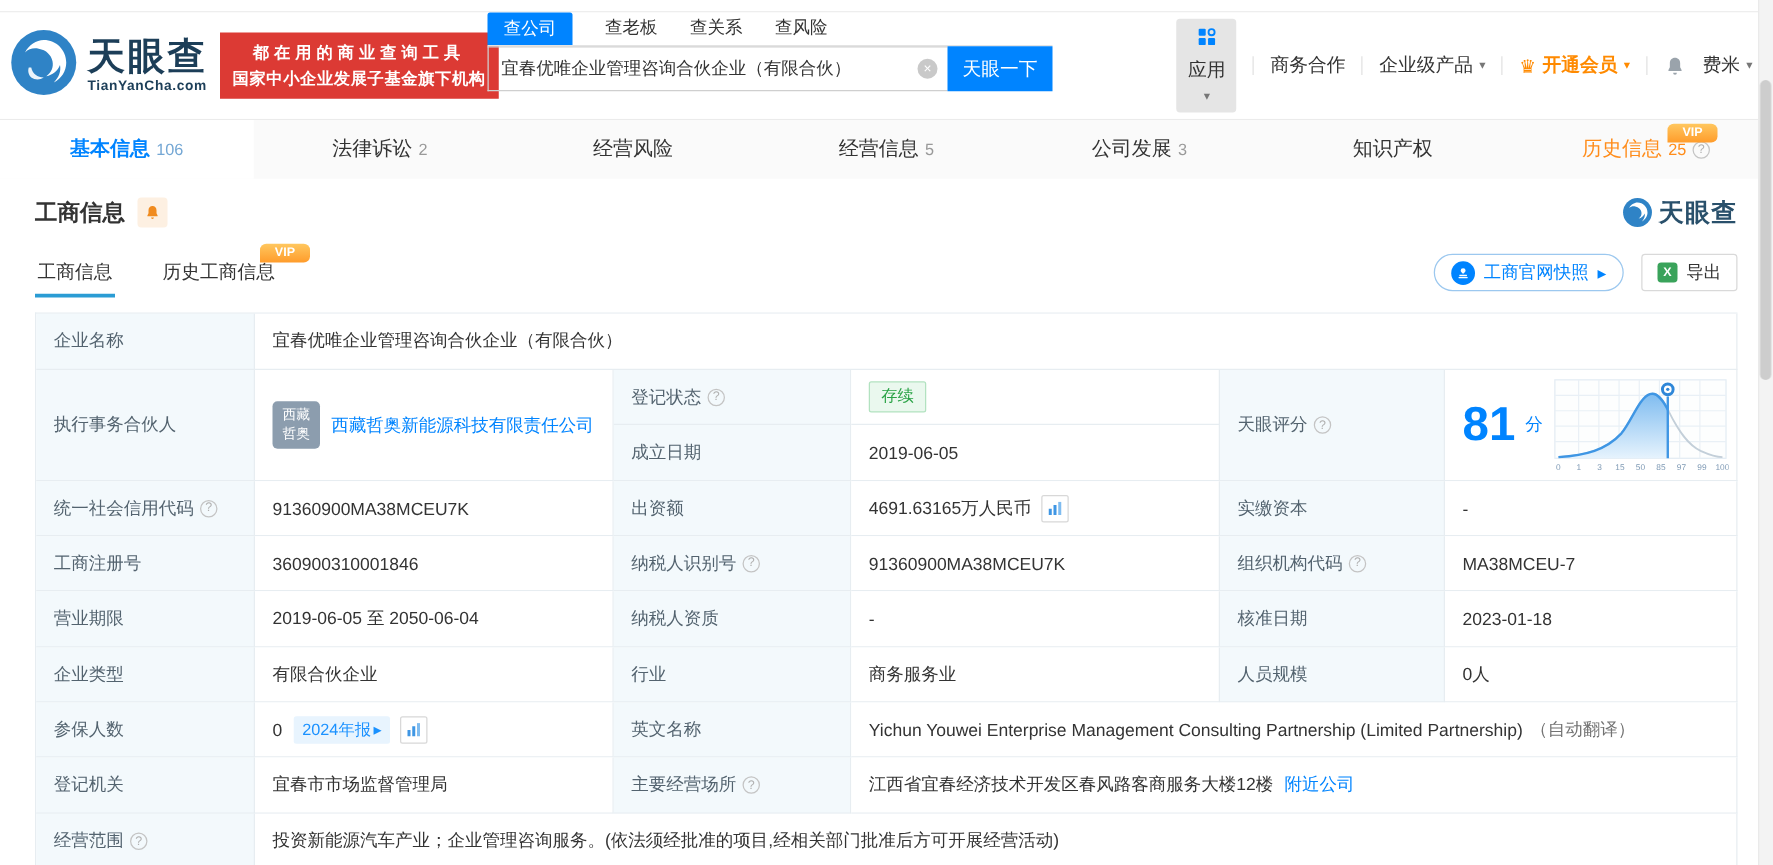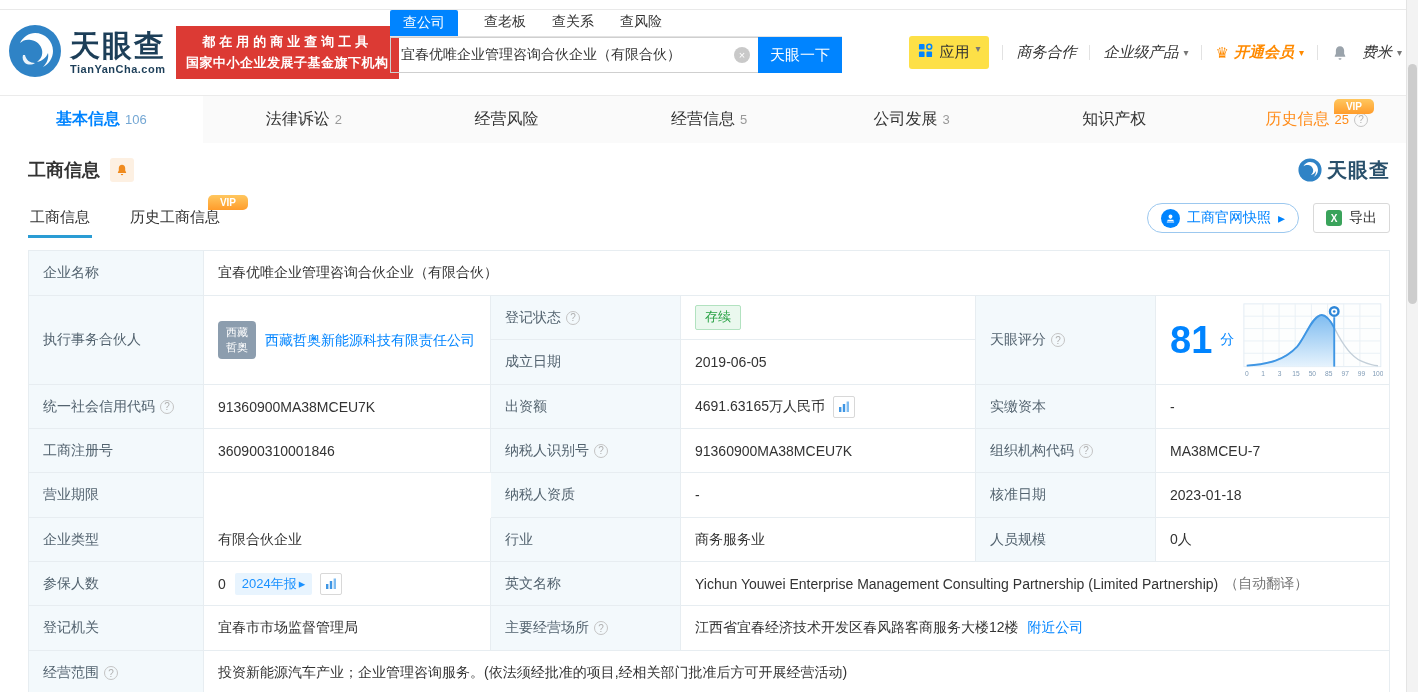--- a/index.html
+++ b/index.html
@@ -25,24 +25,24 @@
   .search-row { display:flex; height:36px; }
   .search-box { flex:1; border:1px solid #cfcfcf; border-right:none; display:flex; align-items:center; padding:0 8px 0 10px; }
   .search-box input { border:none; outline:none; flex:1; font-size:14px; color:#333;
     font-family:"Liberation Sans","DejaVu Sans",sans-serif; }
   .clear-ic { width:16px; height:16px; border-radius:50%; background:#c9c9c9; color:#fff; font-size:11px;
     display:flex; align-items:center; justify-content:center; cursor:pointer; }
   .search-btn { width:84px; background:#0084ff; color:#fff; font-size:15px; border:none;
     display:flex; align-items:center; justify-content:center; cursor:pointer; }
 
   .nav { margin-left:auto; display:flex; align-items:center; gap:13px; font-size:15px; color:#333; padding-right:16px; }
-  .nav-chip { background:#fde047; border-radius:3px; padding:7px 9px; display:flex; gap:6px; align-items:flex-start; cursor:pointer; }
+  .nav-chip { background:#e5e5e5; border-radius:3px; padding:7px 9px; display:flex; gap:6px; align-items:center; cursor:pointer;flex-direction:column; }
   .caret { font-size:10px; color:#777; }
   .divider { width:1px; height:15px; background:#e2e2e2; }
-  .nav-item { cursor:pointer; display:flex; align-items:center; gap:5px;font-style:italic; }
+  .nav-item { cursor:pointer; display:flex; align-items:center; gap:5px; }
   .nav-vip { color:#ff8a00; font-weight:bold; }
   .nav-vip .crown { font-size:15px; }
   .nav-vip .caret { color:#ff8a00; }
 
   
   .mtabs { height:48px; background:#fafafa; border-top:1px solid #ebebeb; display:flex; }
   .mtab { flex:1; display:flex; align-items:center; justify-content:center; gap:5px; font-size:16px; color:#333; cursor:pointer; position:relative; }
   .mtab .count { font-size:13px; color:#999; }
   .mtab.active { background:#fff; color:#0084ff; font-weight:bold; }
   .mtab.active .count { color:#74a7d4; font-weight:normal; }
@@ -388,20 +388,23 @@
       <span>组织机构代码</span>
       <span class="help">?</span>
     </div>
     <div class="cell" style="grid-column:6;grid-row:5">
       <span>MA38MCEU-7</span>
     </div>
 
     <div class="cell lab" style="grid-column:1;grid-row:6">
       <span>营业期限</span>
     </div>
+    <div class="cell" style="grid-column:2;grid-row:6">
+      <span>2019-06-05 至 2050-06-04</span>
+    </div>
     <div class="cell lab" style="grid-column:3;grid-row:6">
       <span>纳税人资质</span>
     </div>
     <div class="cell" style="grid-column:4;grid-row:6">
       <span>-</span>
     </div>
     <div class="cell lab" style="grid-column:5;grid-row:6">
       <span>核准日期</span>
     </div>
     <div class="cell" style="grid-column:6;grid-row:6">

